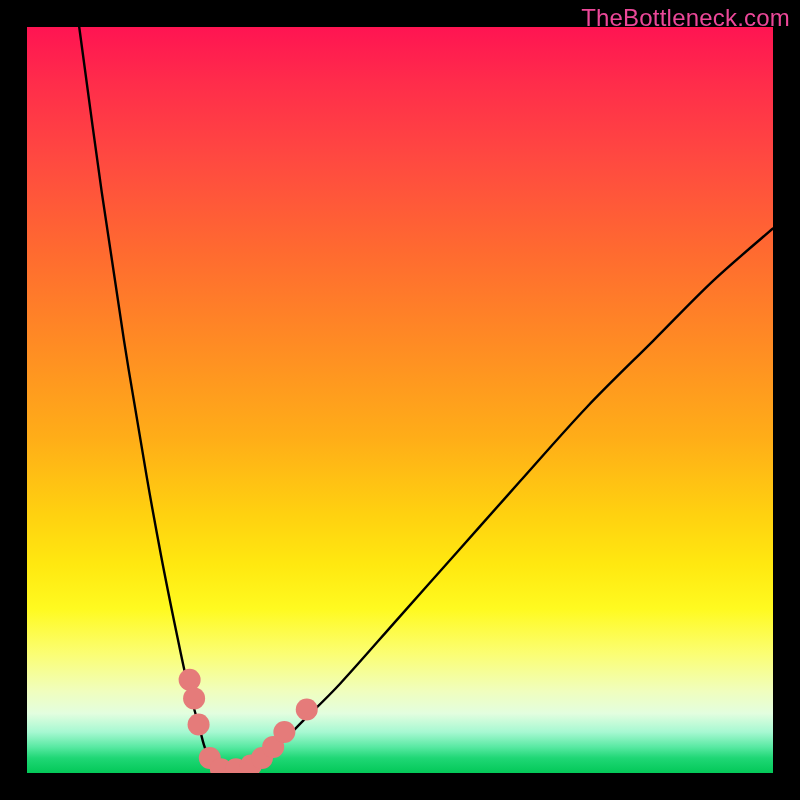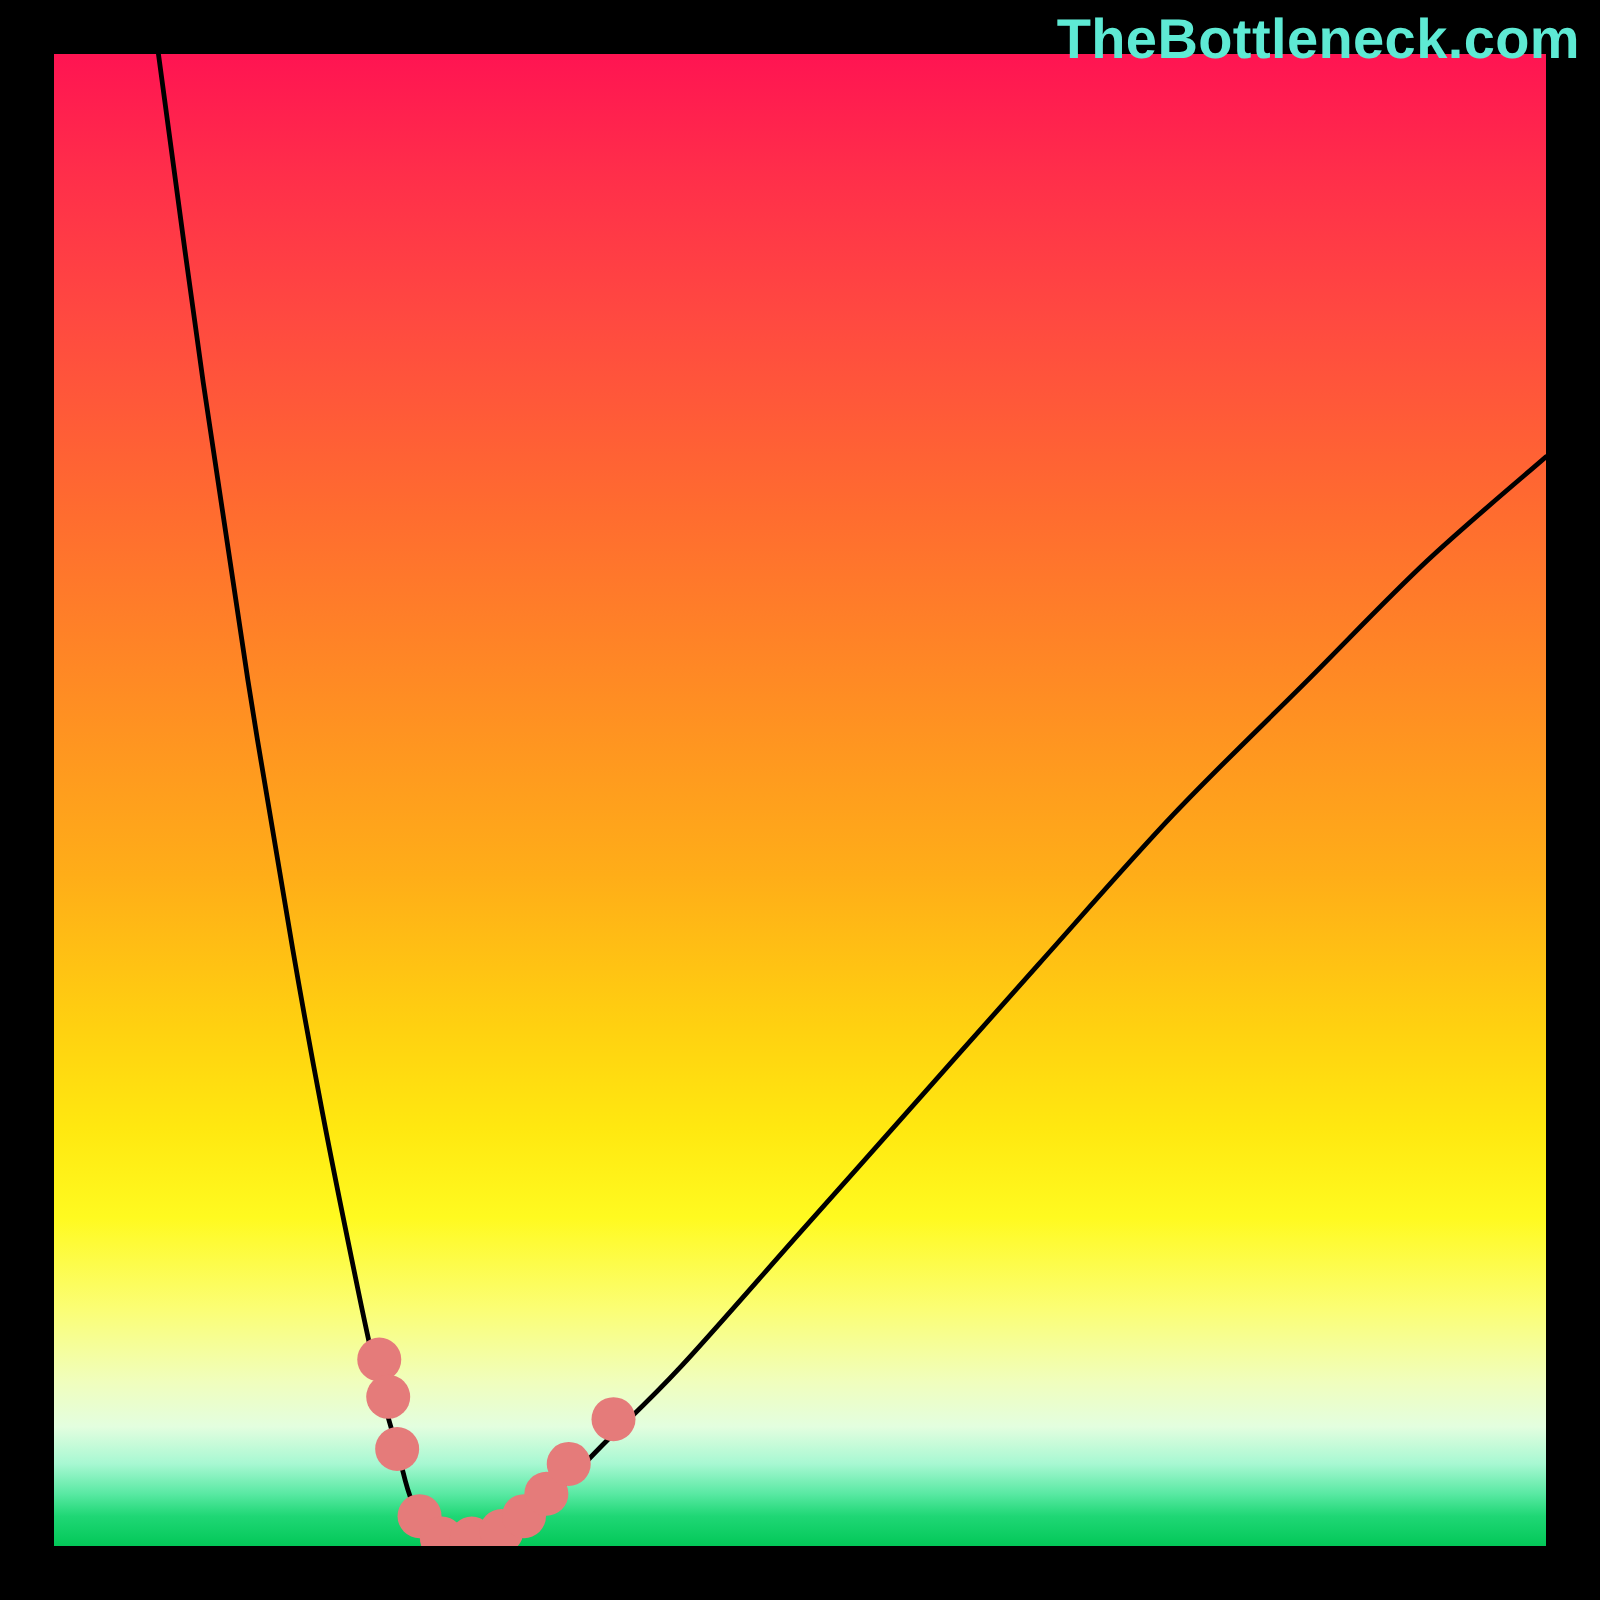--- a/index.html
+++ b/index.html
@@ -13,23 +13,23 @@
   .outer {
     position: relative;
     width: 800px;
     height: 800px;
     background: #000;
   }
   .watermark {
     position: absolute;
     top: 4px;
     right: 10px;
-    font-size: 28px;
-    font-weight: 700;
-    color: #5eead4;
+    font-size: 24px;
+    font-weight: 400;
+    color: #ec4899;
     letter-spacing: 0.2px;
     z-index: 5;
   }
   .plot-frame {
     position: absolute;
     left: 27px;
     top: 27px;
     width: 746px;
     height: 746px;
     overflow: hidden;

